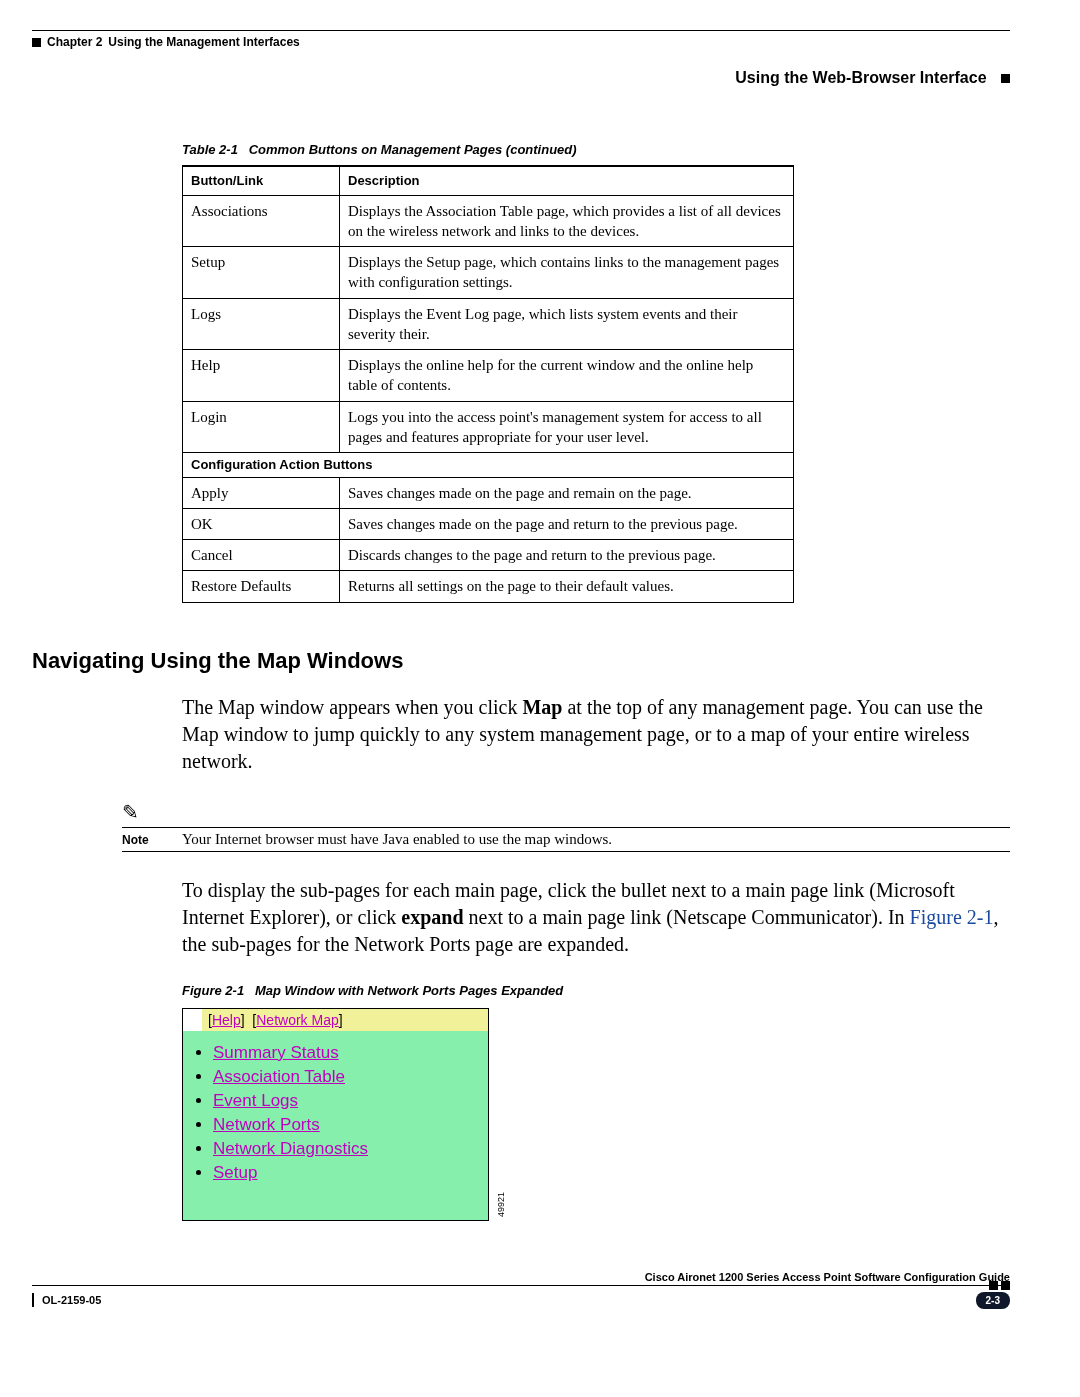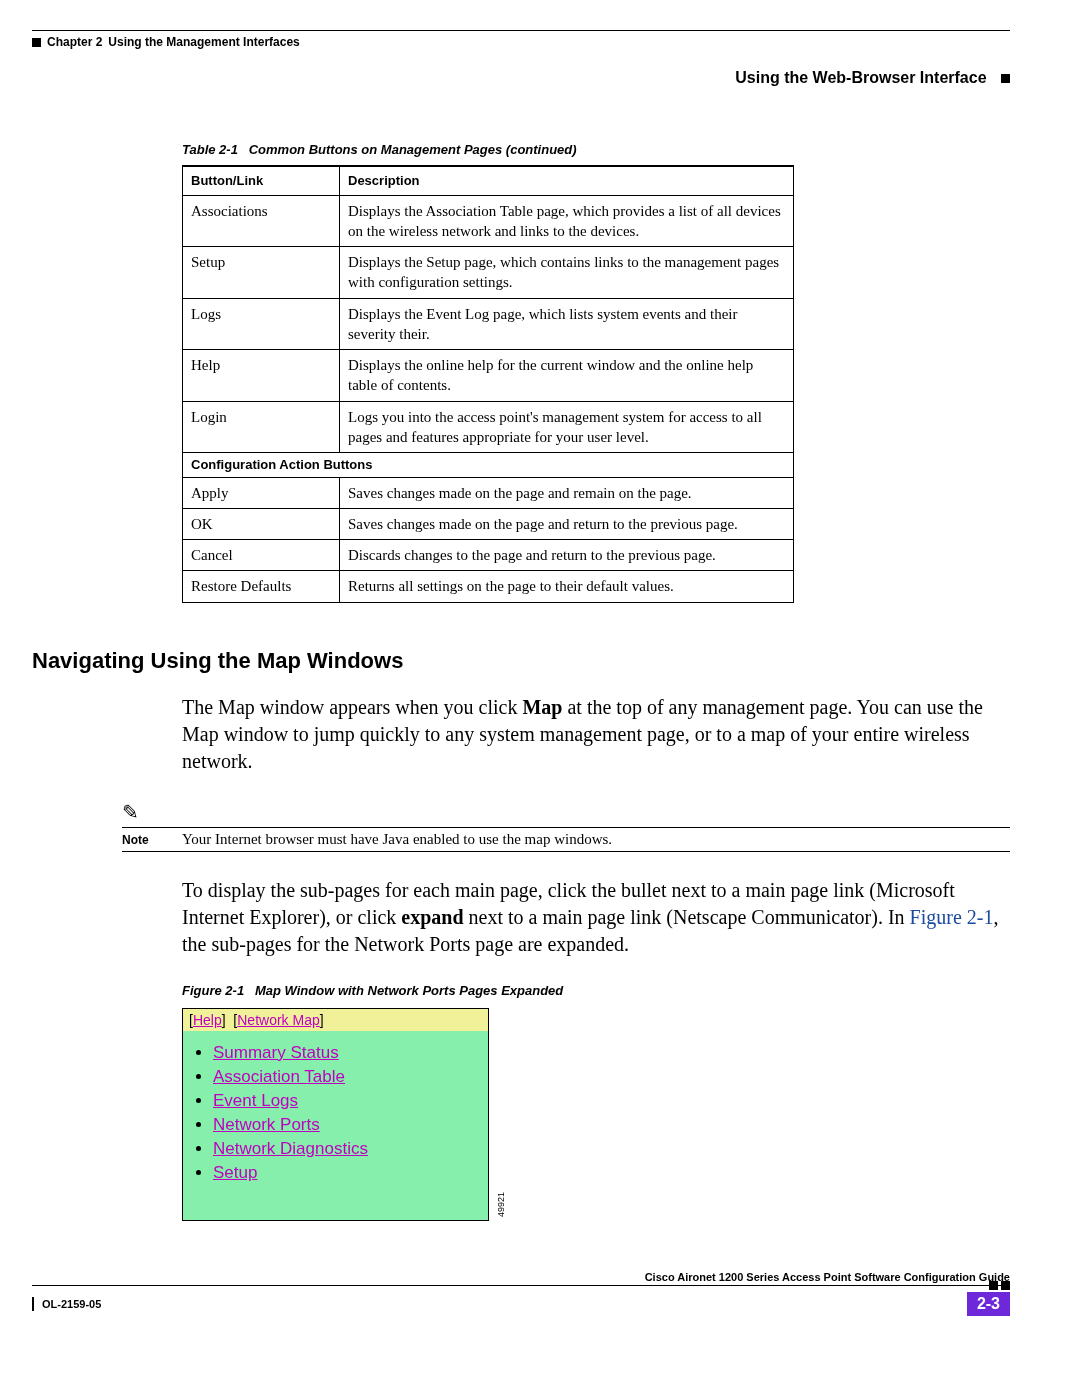--- a/index.html
+++ b/index.html
@@ -138,20 +138,21 @@
     border: 1px solid #000;
     width: 305px;
     position: relative;
     background: #fff;
   }
   .map-top {
     background: #f1f19a;
     padding: 3px 6px;
     font-family: Arial, Helvetica, sans-serif;
     font-size: 14px;
+    margin-left: 19px;
   }
   .map-top .br-l, .map-top .br-r { color: #000; }
   .map-link-text { color: #c000c0; text-decoration: underline; }
   .map-body {
     background: #86efac;
     padding: 6px 10px 35px 10px;
   }
   .map-body ul {
     margin: 4px 0 0 0;
     padding-left: 20px;
@@ -211,26 +212,27 @@
     font-size: 11px;
     font-weight: bold;
   }
   .vbar {
     display: inline-block;
     width: 2px;
     height: 14px;
     background: #000;
   }
   .page-num {
-    background: #6d28d9;
+    background: #0f172a;
     color: #fff;
     font-family: Arial, Helvetica, sans-serif;
-    font-size: 16px;
+    font-size: 10px;
     font-weight: bold;
     padding: 3px 10px;
+    border-radius: 8px;
   }
   .xref { color: #1a4aa0; }
 </style>
 </head>
 <body>
 
 <div class="page">
 
   <div class="topbar">
     <div class="topbar-left">

